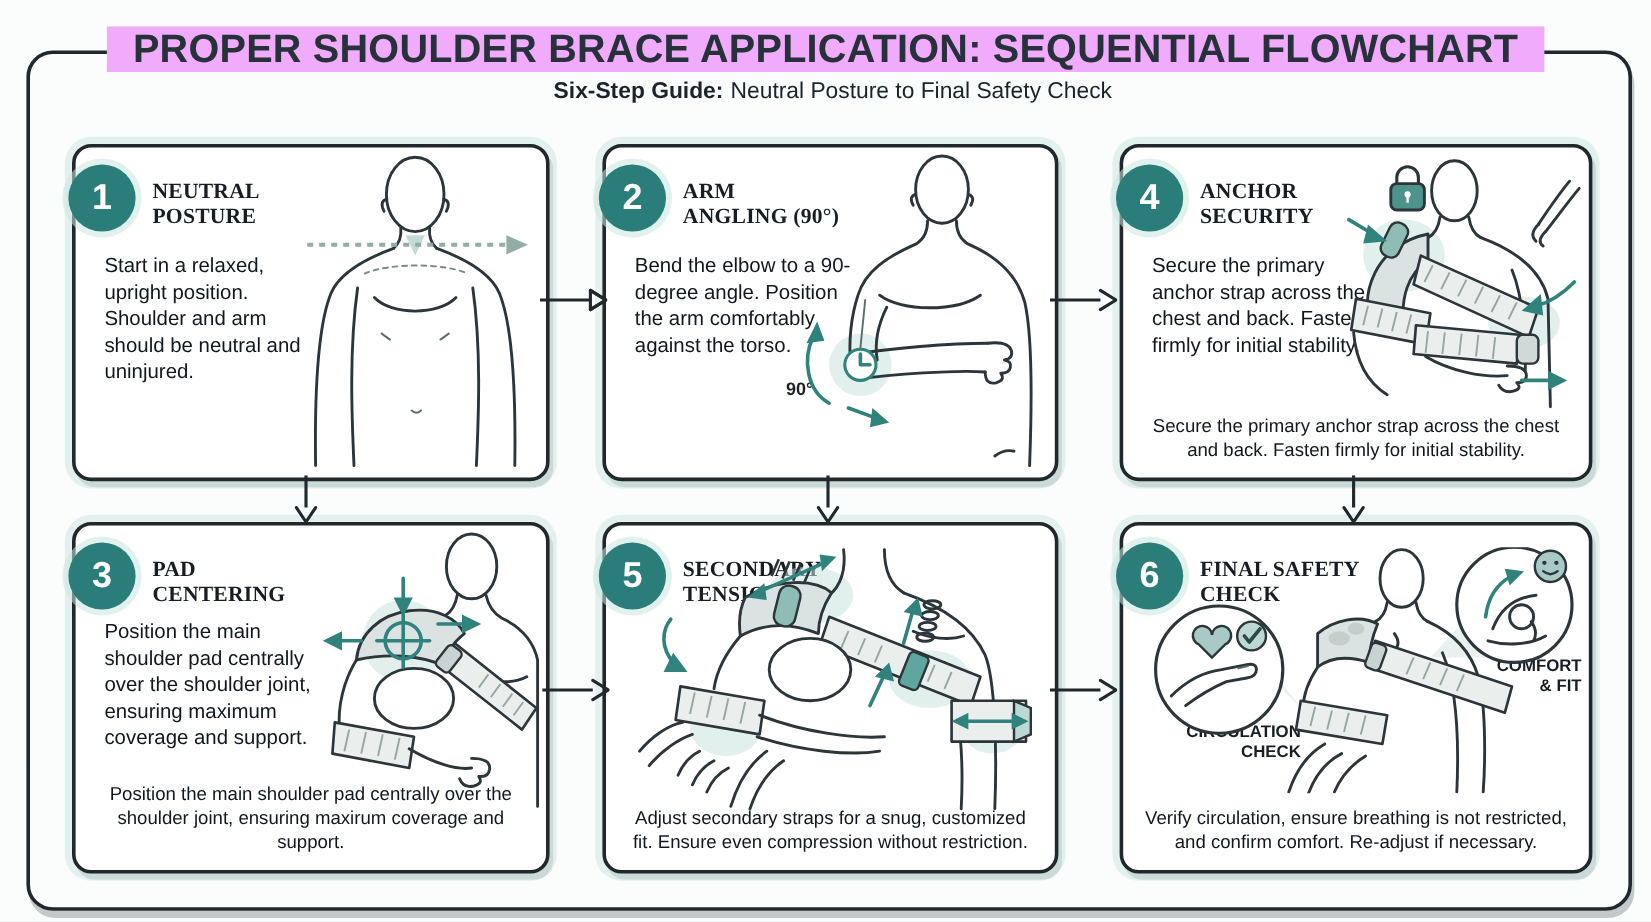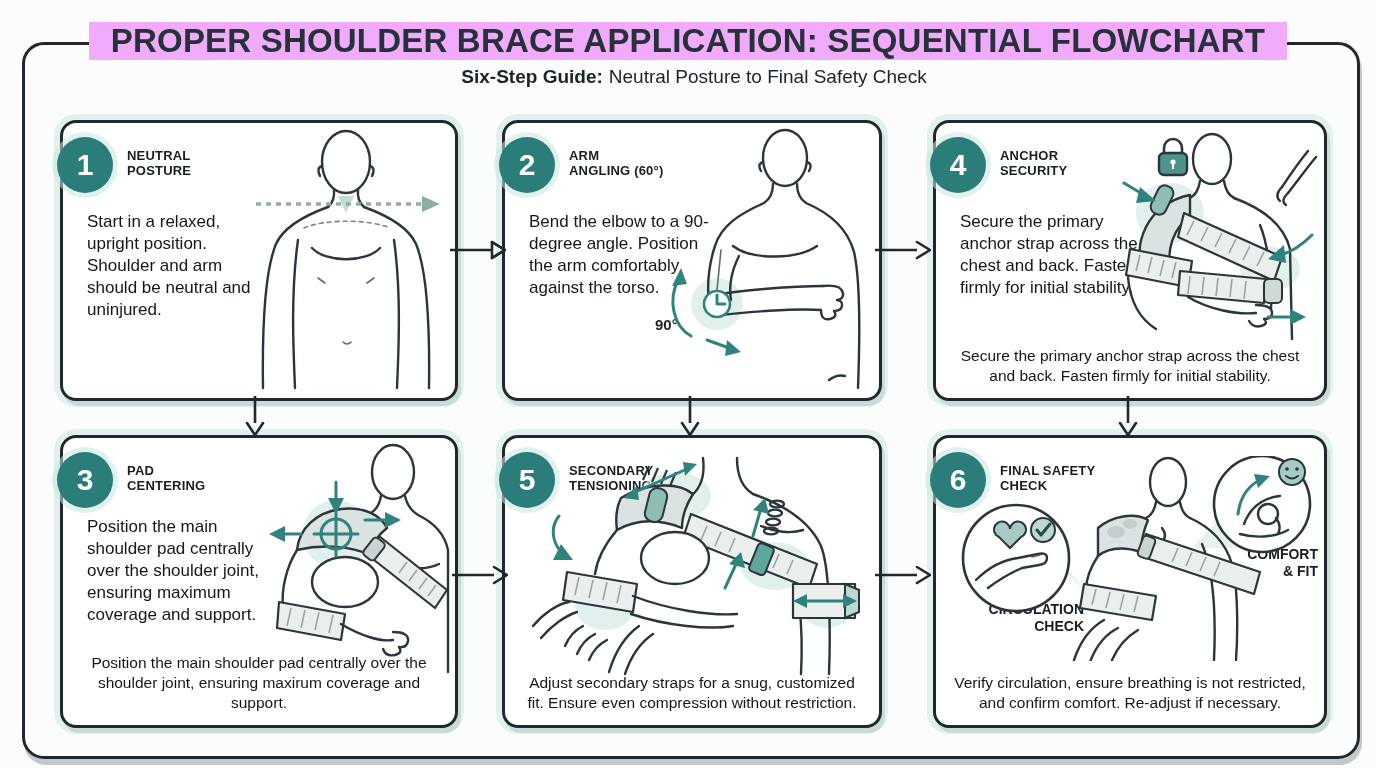--- a/index.html
+++ b/index.html
@@ -10,22 +10,22 @@
   .title-row{position:absolute;left:0;right:0;top:22px;text-align:center;z-index:3;}
   .title-row span{display:inline-block;background:#f0abfc;padding:0 22px;font-size:33px;font-weight:bold;
          letter-spacing:.2px;color:#27313a;}
   .subtitle{position:absolute;left:0;right:0;top:66px;text-align:center;font-size:19px;color:#1b242b;z-index:2;}
   .subtitle .lead{font-weight:bold;margin-right:6px;margin-left:12px;}
   .panel{position:absolute;background:#ffffff;border:3px solid #20282d;border-radius:16px;
          box-shadow:0 0 0 6px rgba(201,229,224,.5), 3px 5px 0 rgba(52,68,72,.25);}
   .badge{position:absolute;left:-6px;top:14px;width:56px;height:56px;border-radius:50%;background:#2a7d78;
          color:#fff;font-size:30px;font-weight:bold;display:flex;align-items:center;justify-content:center;
          box-shadow:0 0 0 5px rgba(201,229,224,.55);z-index:2;}
-  .heading{position:absolute;left:64px;top:26px;font-size:13px;font-weight:bold;line-height:1.15;
-         color:#161e24;white-space:pre-line;letter-spacing:.2px;}
+  .heading{position:absolute;left:64px;top:26px;font-size:18px;font-weight:bold;line-height:1.15;
+         color:#161e24;white-space:pre-line;letter-spacing:.2px;font-family:Liberation Serif, serif;}
   .body-text{position:absolute;left:24px;font-size:17px;line-height:1.3;color:#10181e;}
   .caption{position:absolute;left:14px;right:14px;text-align:center;font-size:15.5px;line-height:1.3;color:#10181e;}
   .illus{position:absolute;}
   .annot{position:absolute;font-size:15px;font-weight:bold;color:#1b2327;}
   .circle-label{position:absolute;text-align:right;font-size:14px;font-weight:bold;line-height:1.2;color:#161e24;}
   svg .ln{fill:none;stroke:#2b353a;stroke-width:2.4;stroke-linecap:round;stroke-linejoin:round;}
   svg .thin{fill:none;stroke:#5c6b6b;stroke-width:1.6;stroke-linecap:round;}
   svg .tl{fill:none;stroke:#2f837c;stroke-width:3;stroke-linecap:round;stroke-linejoin:round;}
   svg .tfill{fill:#2f837c;stroke:none;}
   svg .brace{fill:#dbe3e2;stroke:#2b353a;stroke-width:2.4;stroke-linejoin:round;}
@@ -74,21 +74,21 @@
       <path class="thin" d="M70,150 l7,5 M126,150 l-7,5"></path>
       <path class="thin" d="M95,214 q4,4 8,0"></path>
     </svg>
   </div>
 
   <div class="panel" style="left:502px;top:120px;width:374px;height:275px;">
     <div class="badge">
         <span>2</span>
       </div>
     <div class="heading">ARM
-ANGLING (60°)</div>
+ANGLING (90°)</div>
     <div class="body-text" style="top:88px;width:190px;">Bend the elbow to a 90-degree angle. Position the arm comfortably against the torso.</div>
     <div class="annot" style="left:150px;top:193px;">90°</div>
     <svg class="illus" style="left:140px;top:5px;" width="225" height="263" viewBox="0 0 225 263">
       <circle class="glow" cx="72" cy="176" r="26"></circle>
       <ellipse class="ln" cx="140" cy="30" rx="22" ry="28"></ellipse>
       <path class="ln" d="M118,34 q-6,2 -2,9"></path>
         <path class="ln" d="M162,34 q6,2 2,9"></path>
       <path class="ln" d="M128,56 q0,13 -9,19 C94,86 76,98 70,118 C64,136 62,158 64,176"></path>
       <path class="ln" d="M152,56 q0,13 9,19 C187,86 203,102 209,124 C215,150 215,207 213,260"></path>
       <path class="ln" d="M88,118 C106,132 152,132 172,118"></path>

